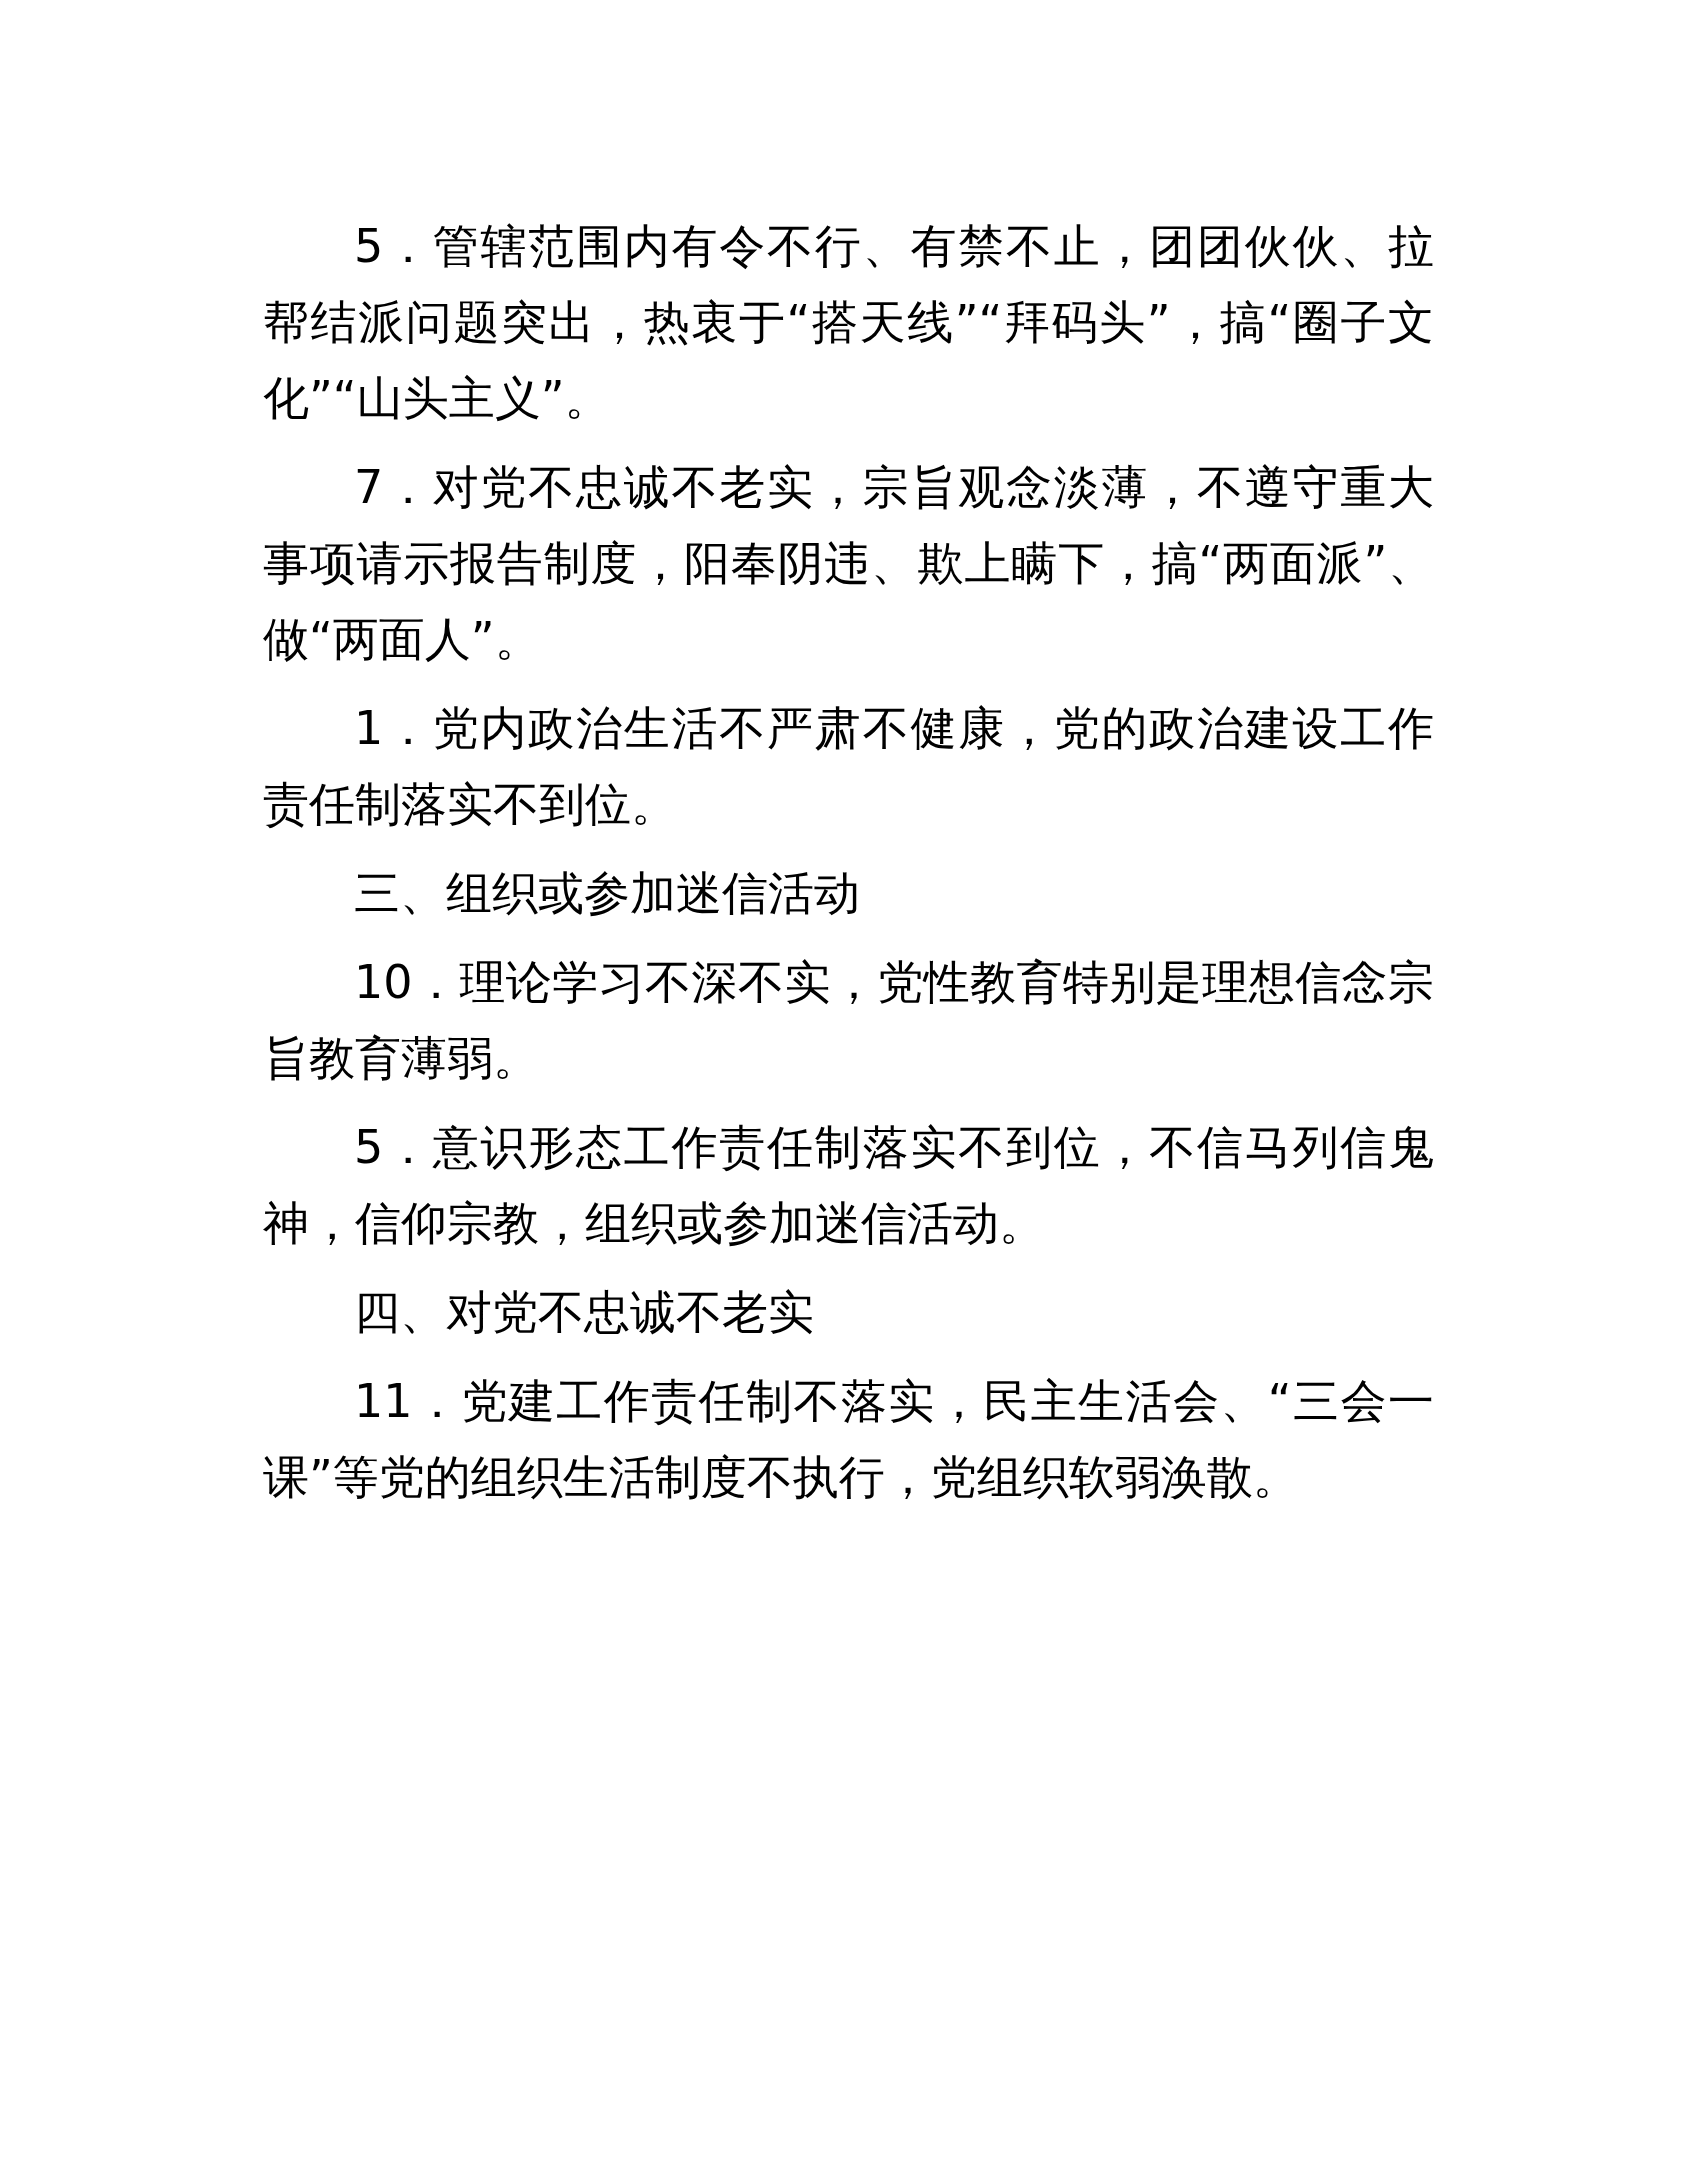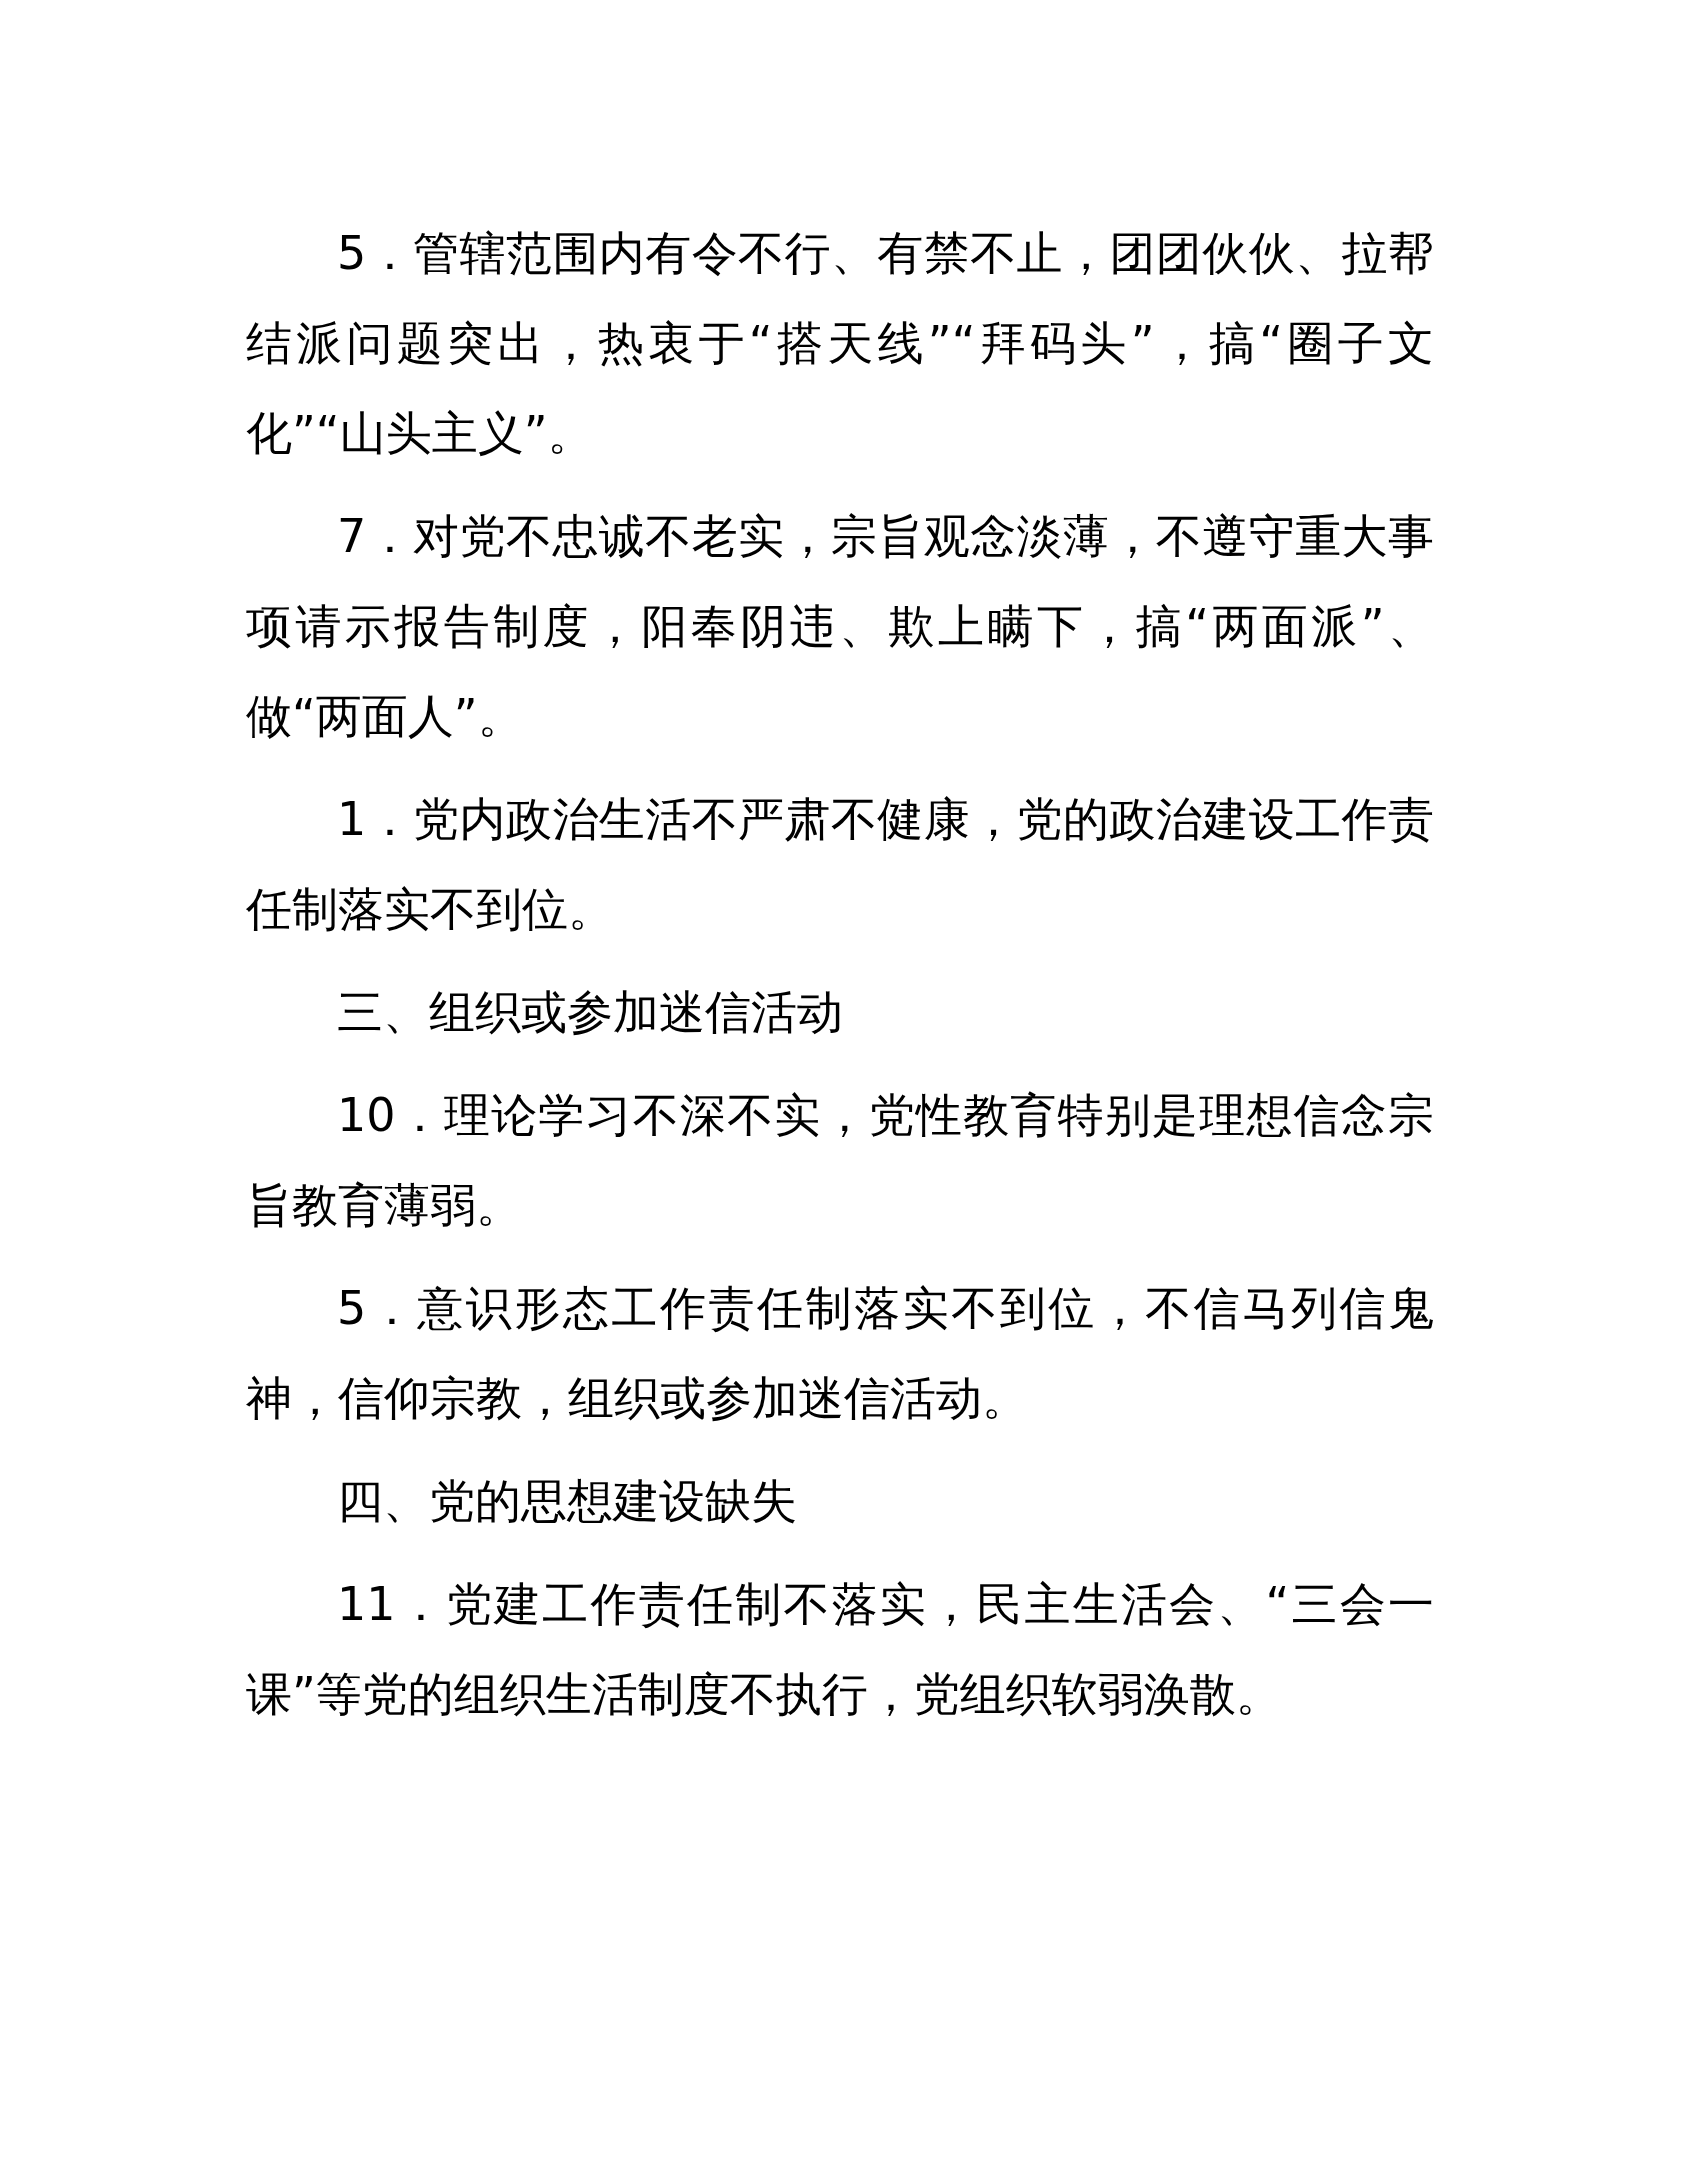--- a/index.html
+++ b/index.html
@@ -16,36 +16,36 @@
       color: #000000;
     }
     .page {
       position: absolute;
       left: 246px;
       top: 208px;
       width: 1188px;
     }
     .para {
       font-size: 46px;
-      line-height: 90px;
-      margin: 0 0 13px 0;
+      line-height: 76px;
+      margin: 0 0 13px 17px;
       text-indent: 91px;
       text-align: justify;
       letter-spacing: 0px;
     }
     .para.heading {
       margin-bottom: 13px;
     }
   </style>
 </head>
 <body>
 
 <div class="page">
   <p class="para">5．管辖范围内有令不行、有禁不止，团团伙伙、拉帮结派问题突出，热衷于“搭天线”“拜码头”，搞“圈子文化”“山头主义”。</p>
   <p class="para">7．对党不忠诚不老实，宗旨观念淡薄，不遵守重大事项请示报告制度，阳奉阴违、欺上瞒下，搞“两面派”、做“两面人”。</p>
   <p class="para">1．党内政治生活不严肃不健康，党的政治建设工作责任制落实不到位。</p>
   <p class="para heading">三、组织或参加迷信活动</p>
   <p class="para">10．理论学习不深不实，党性教育特别是理想信念宗旨教育薄弱。</p>
   <p class="para">5．意识形态工作责任制落实不到位，不信马列信鬼神，信仰宗教，组织或参加迷信活动。</p>
-  <p class="para heading">四、党的思想建设缺失</p>
+  <p class="para heading">四、对党不忠诚不老实</p>
   <p class="para">11．党建工作责任制不落实，民主生活会、“三会一课”等党的组织生活制度不执行，党组织软弱涣散。</p>
 </div>
 
 
 </body></html>

